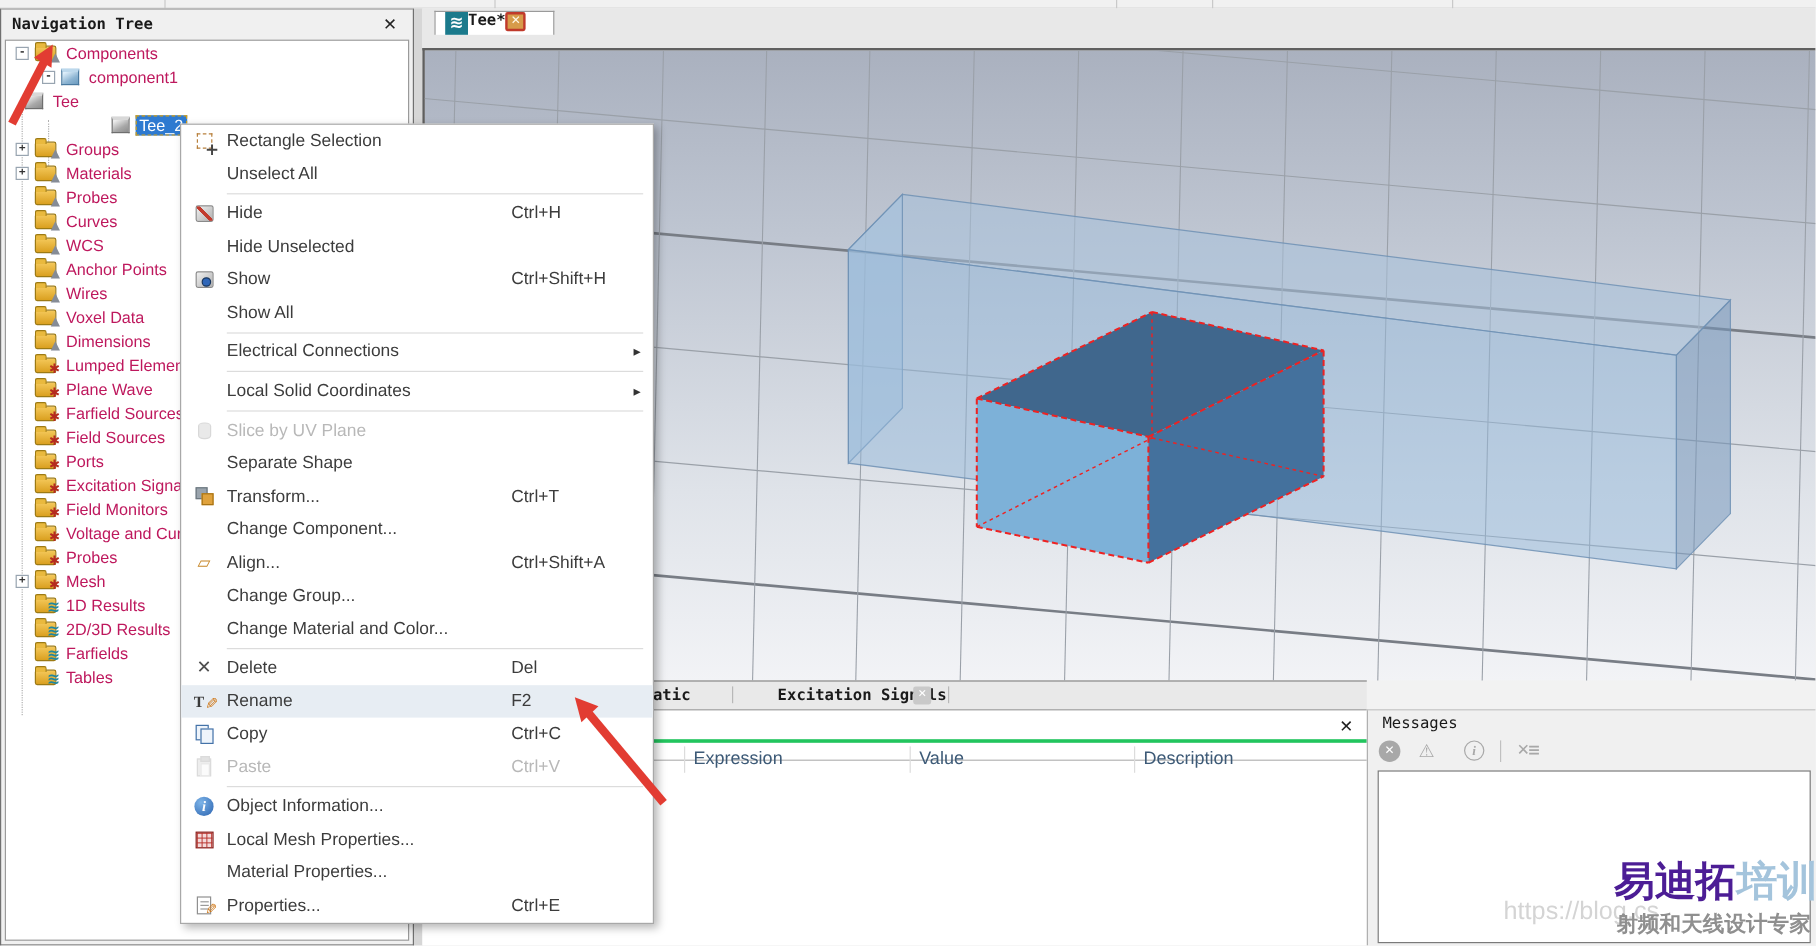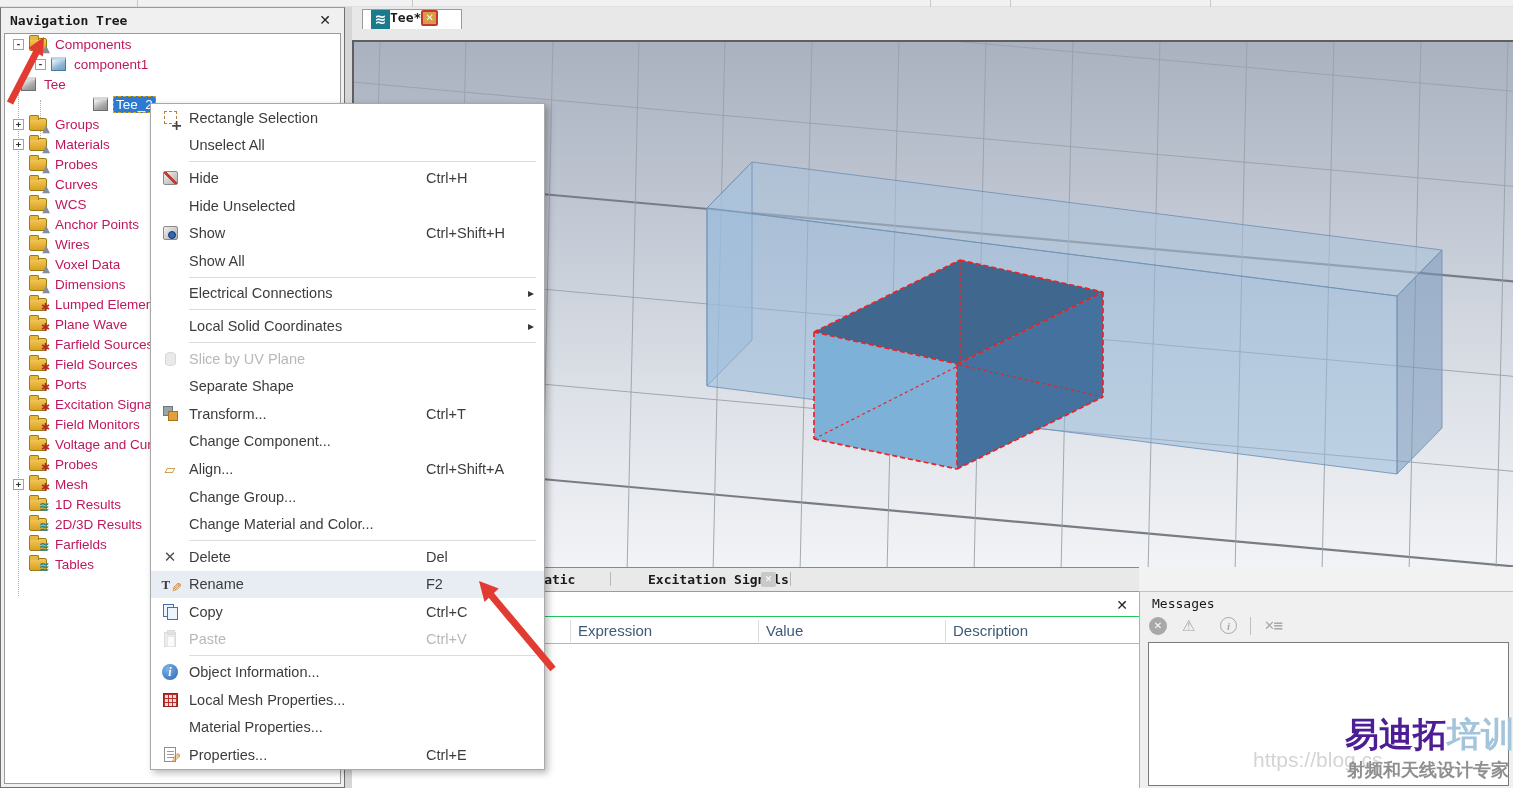--- a/index.html
+++ b/index.html
@@ -64,21 +64,21 @@
   .bstrip-label { position:absolute; top:4px; font-family:"DejaVu Sans Mono", monospace; font-weight:bold; font-size:13px; color:#1a1a1a; white-space:nowrap; }
   .bstrip-sep { position:absolute; top:4px; width:1px; height:14px; background:#b8b8b8; }
   #exc-close { position:absolute; left:409px; top:4px; width:15px; height:15px; background:#c9c9c9; border-radius:2px;
                color:#fff; font:bold 9px/15px "DejaVu Sans", sans-serif; text-align:center; cursor:pointer; }
   #exc-close::before { content:"✕"; }
 
   
   #ppanel { position:absolute; left:352px; top:591px; width:787px; height:197px; background:#fff; border-top:1px solid #9c9c9c; }
   #ppanel-close { position:absolute; right:8px; top:4px; width:18px; height:18px; text-align:center; line-height:18px; font-size:14px; color:#222; cursor:pointer; }
   #ppanel-close::before { content:"✕"; }
-  #phead { position:absolute; left:0; right:0; top:24px; height:28px; border-top:1px solid #22c55e; border-bottom:1px solid #b4b4b4; }
+  #phead { position:absolute; left:0; right:0; top:24px; height:18px; border-top:3px solid #22c55e; border-bottom:1px solid #b4b4b4; }
   .pcol-sep { position:absolute; top:3px; width:1px; height:22px; background:#dcdcdc; }
   .pcol-label { position:absolute; top:5px; font-size:15px; color:#3d5a77; }
 
   
   #mpanel { position:absolute; left:1139px; top:591px; width:374px; height:197px; background:#f0f0f0; border-left:1px solid #b0b0b0; border-top:1px solid #c4c4c4; }
   #mtitle { position:absolute; left:12px; top:4px; font-family:"DejaVu Sans Mono", monospace; font-weight:normal; font-size:13px; color:#1a1a1a; }
   .mtool { position:absolute; top:25px; color:#a8a8a8; }
   #mi-err { left:9px; width:18px; height:18px; border-radius:50%; background:#a8a8a8; color:#fff; font:bold 10px/18px "DejaVu Sans", sans-serif; text-align:center; }
   #mi-err::before { content:"✕"; }
   #mi-warn { left:42px; font:bold 15px/18px "DejaVu Sans", sans-serif; }

